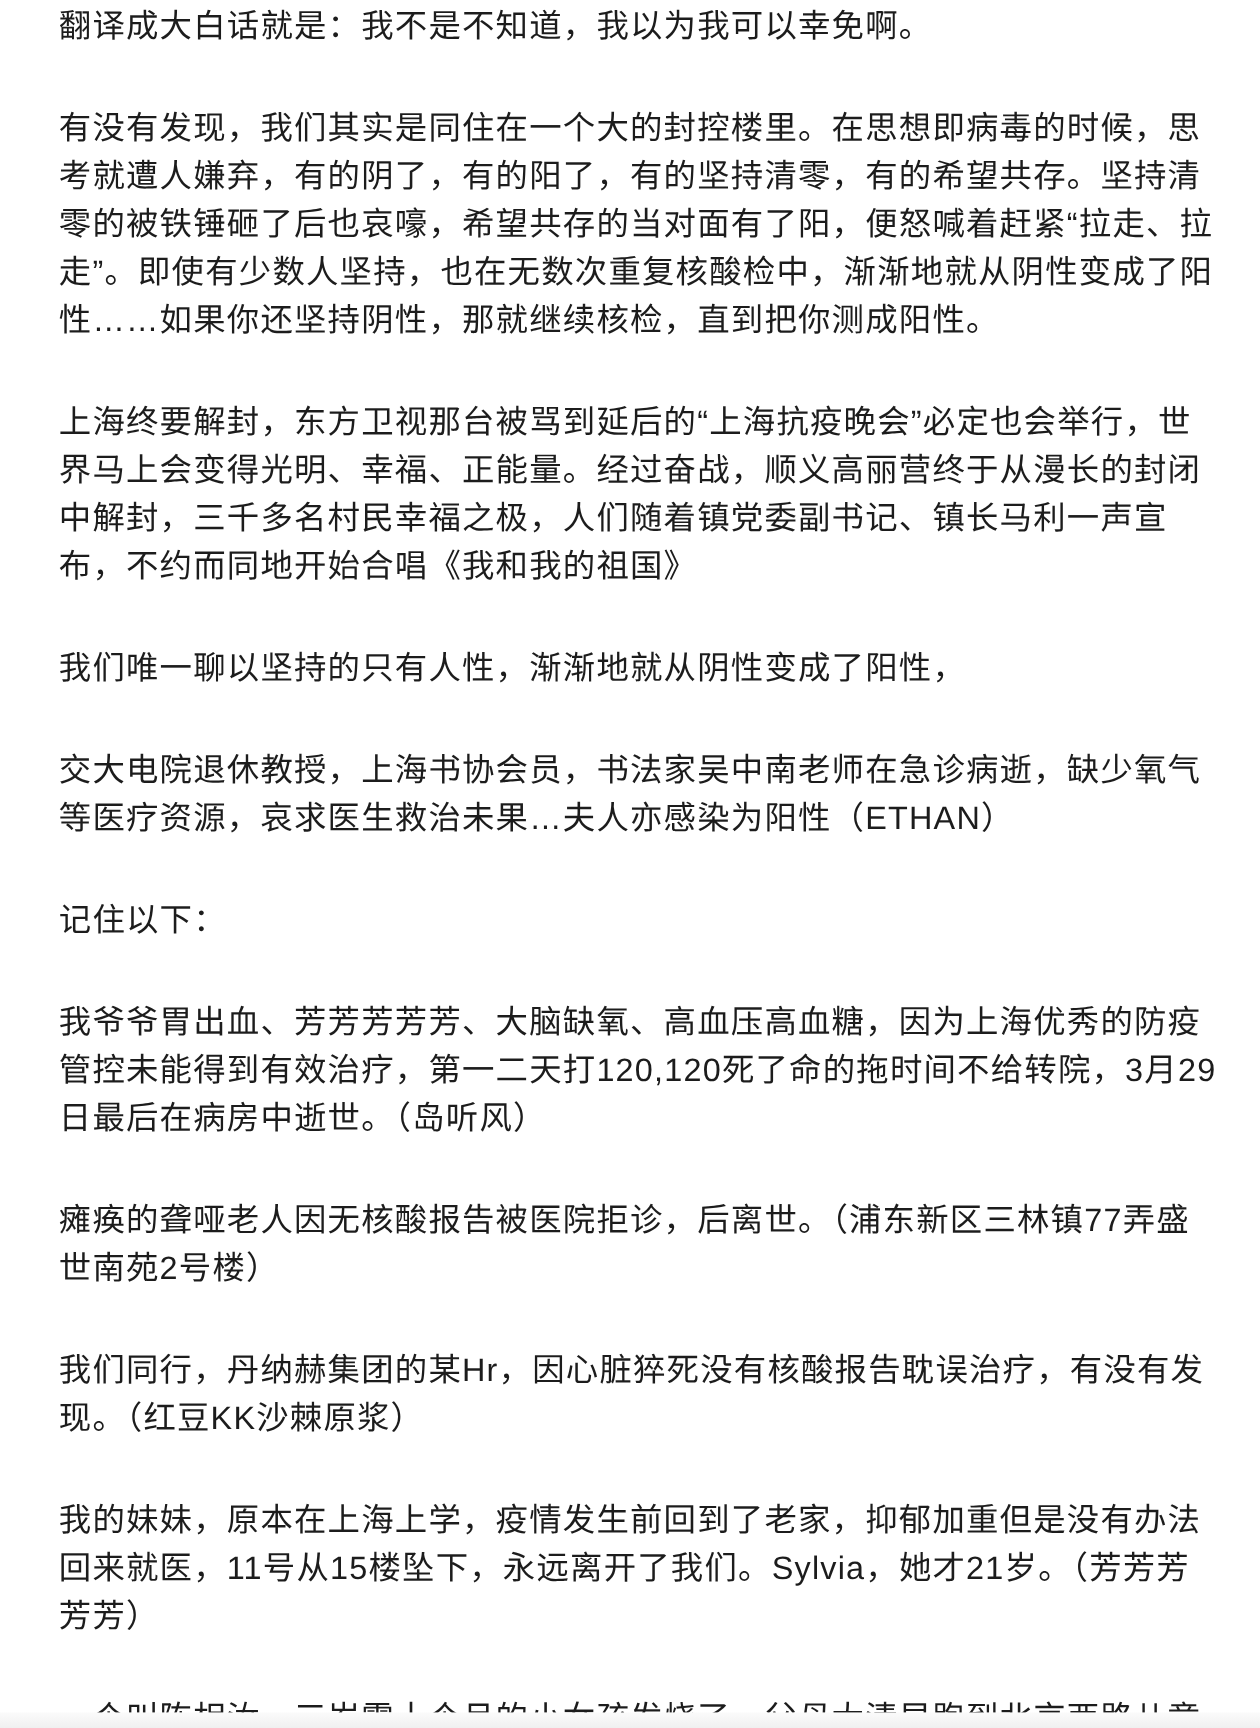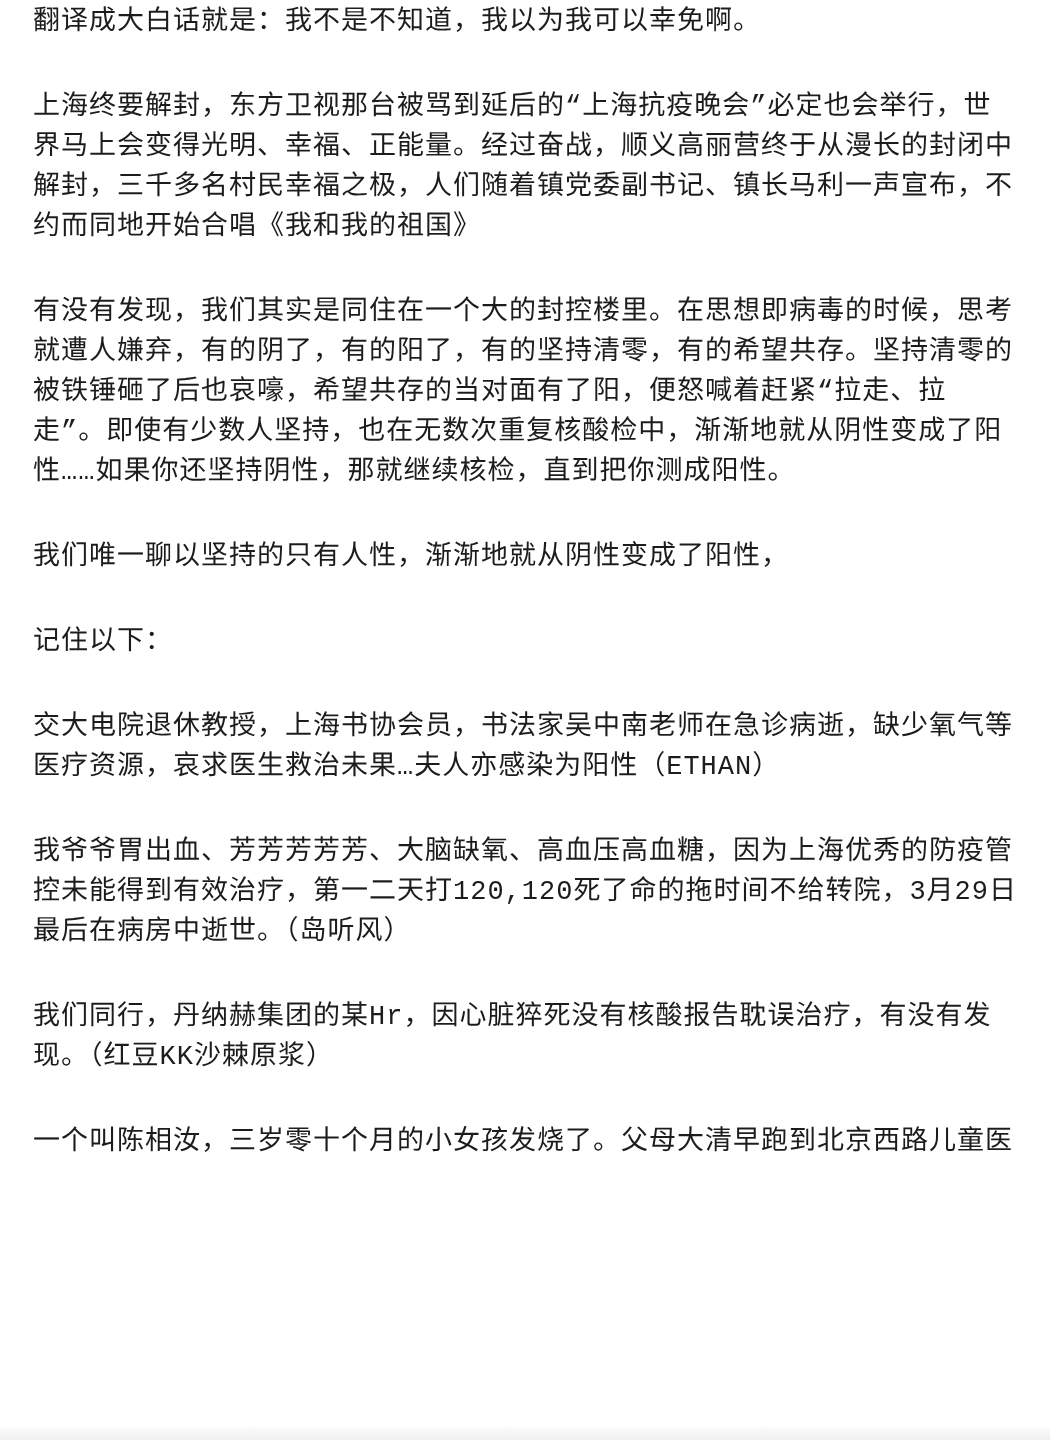--- a/index.html
+++ b/index.html
@@ -12,46 +12,47 @@
     height: 1440px;
     overflow: hidden;
     position: relative;
     font-family: "Liberation Sans", "DejaVu Sans", sans-serif;
   }
   .article {
     padding: 2px 32px 0 33px;
     color: #1c1c1c;
   }
   .article p {
-    margin: 0 0 45px 0;
+    margin: 0 0 45px 16px;
     font-size: 27px;
     line-height: 40px;
     letter-spacing: 1px;
     font-weight: 400;
     word-break: break-all;
     text-align: left;
-    font-family: Liberation Mono, monospace;
   }
   .page-bottom-edge {
     position: absolute;
     left: 0;
     bottom: 0;
     width: 100%;
     height: 13px;
     background: linear-gradient(#fbfbfb, #f0f0f0);
   }
 </style>
 </head>
 <body>
 
 <main class="article">
   <p>翻译成大白话就是：我不是不知道，我以为我可以幸免啊。</p>
+  <p>有没有发现，我们其实是同住在一个大的封控楼里。在思想即病毒的时候，思考就遭人嫌弃，有的阴了，有的阳了，有的坚持清零，有的希望共存。坚持清零的被铁锤砸了后也哀嚎，希望共存的当对面有了阳，便怒喊着赶紧“拉走、拉走”。即使有少数人坚持，也在无数次重复核酸检中，渐渐地就从阴性变成了阳性……如果你还坚持阴性，那就继续核检，直到把你测成阳性。</p>
   <p>上海终要解封，东方卫视那台被骂到延后的“上海抗疫晚会”必定也会举行，世界马上会变得光明、幸福、正能量。经过奋战，顺义高丽营终于从漫长的封闭中解封，三千多名村民幸福之极，人们随着镇党委副书记、镇长马利一声宣布，不约而同地开始合唱《我和我的祖国》</p>
-  <p>有没有发现，我们其实是同住在一个大的封控楼里。在思想即病毒的时候，思考就遭人嫌弃，有的阴了，有的阳了，有的坚持清零，有的希望共存。坚持清零的被铁锤砸了后也哀嚎，希望共存的当对面有了阳，便怒喊着赶紧“拉走、拉走”。即使有少数人坚持，也在无数次重复核酸检中，渐渐地就从阴性变成了阳性……如果你还坚持阴性，那就继续核检，直到把你测成阳性。</p>
   <p>我们唯一聊以坚持的只有人性，渐渐地就从阴性变成了阳性，</p>
+  <p>交大电院退休教授，上海书协会员，书法家吴中南老师在急诊病逝，缺少氧气等医疗资源，哀求医生救治未果…夫人亦感染为阳性（ETHAN）</p>
   <p>记住以下：</p>
-  <p>交大电院退休教授，上海书协会员，书法家吴中南老师在急诊病逝，缺少氧气等医疗资源，哀求医生救治未果…夫人亦感染为阳性（ETHAN）</p>
   <p>我爷爷胃出血、芳芳芳芳芳、大脑缺氧、高血压高血糖，因为上海优秀的防疫管控未能得到有效治疗，第一二天打120,120死了命的拖时间不给转院，3月29日最后在病房中逝世。（岛听风）</p>
+  <p>瘫痪的聋哑老人因无核酸报告被医院拒诊，后离世。（浦东新区三林镇77弄盛世南苑2号楼）</p>
   <p>我们同行，丹纳赫集团的某Hr，因心脏猝死没有核酸报告耽误治疗，有没有发现。（红豆KK沙棘原浆）</p>
+  <p>我的妹妹，原本在上海上学，疫情发生前回到了老家，抑郁加重但是没有办法回来就医，11号从15楼坠下，永远离开了我们。Sylvia，她才21岁。（芳芳芳芳芳）</p>
   <p>一个叫陈相汝，三岁零十个月的小女孩发烧了。父母大清早跑到北京西路儿童医</p>
 </main>
 
 <div class="page-bottom-edge"></div>
 
 </body></html>

